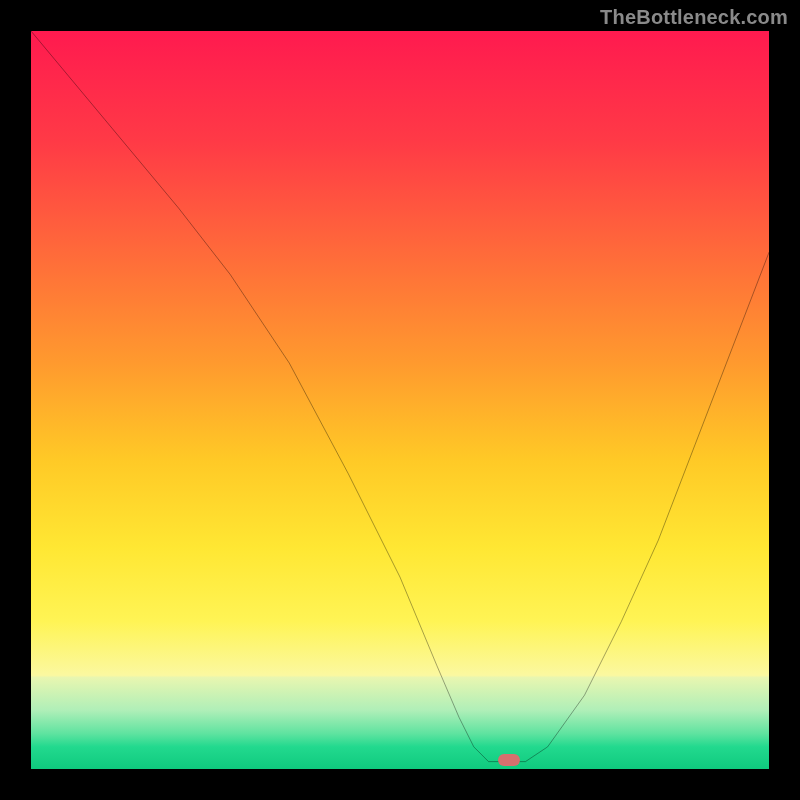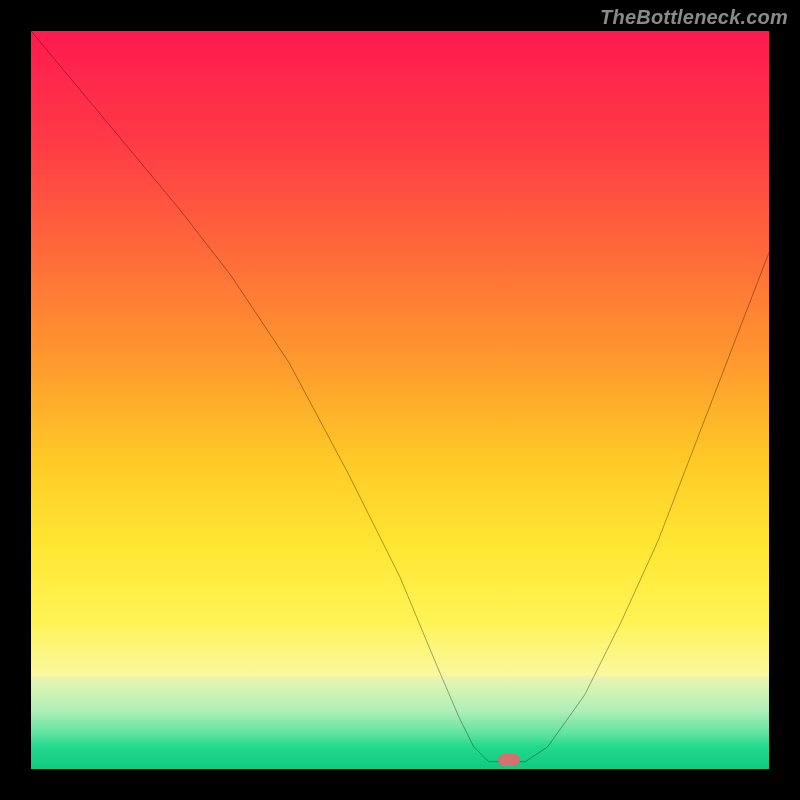--- a/index.html
+++ b/index.html
@@ -7,21 +7,20 @@
     padding: 0;
     width: 800px;
     height: 800px;
     background: #000;
     overflow: hidden;
   }
   .chart-container {
     position: relative;
     width: 800px;
     height: 800px;
-    font-style: italic;
   }
   .plot-area {
     position: absolute;
     left: 31px;
     top: 31px;
     width: 738px;
     height: 738px;
     overflow: hidden;
   }
   .gradient-bg {

